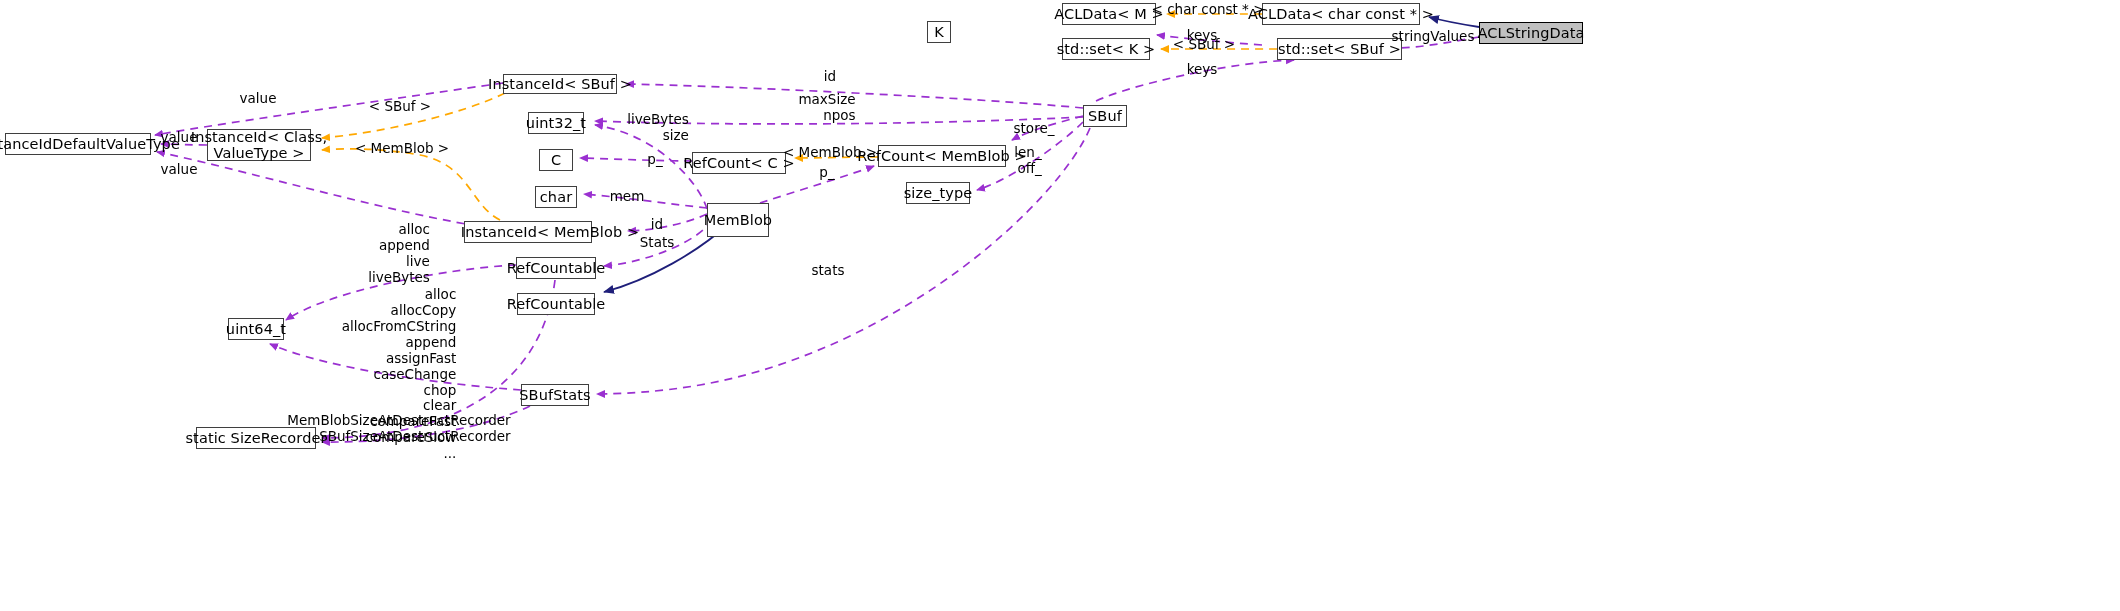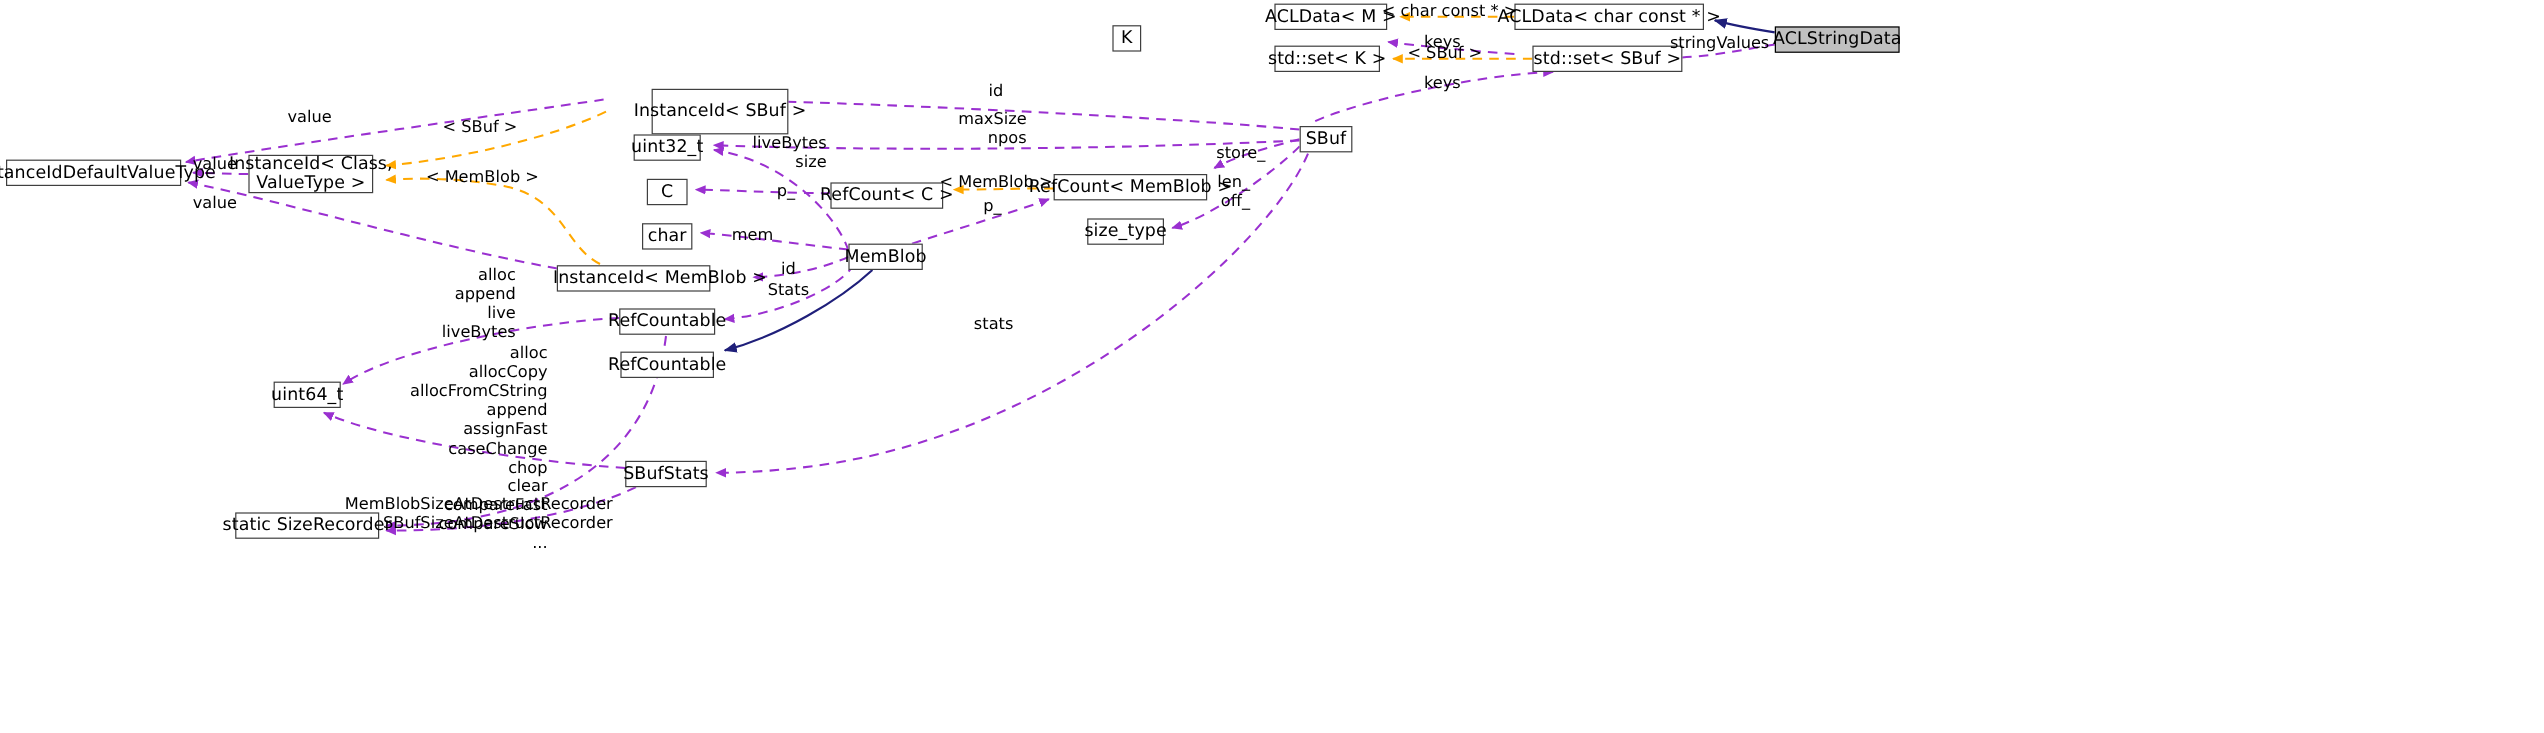--- a/index.html
+++ b/index.html
@@ -144,42 +144,42 @@
   <div class="node-box" style="left:1262px; top:3px; width:158px; height:22px;">ACLData&lt; char const * &gt;</div>
 
   <div class="node-box highlight" style="left:1479px; top:22px; width:104px; height:22px;">ACLStringData</div>
 
   <div class="node-box" style="left:927px; top:21px; width:24px; height:22px;">K</div>
 
   <div class="node-box" style="left:1062px; top:38px; width:88px; height:22px;">std::set&lt; K &gt;</div>
 
   <div class="node-box" style="left:1277px; top:38px; width:125px; height:22px;">std::set&lt; SBuf &gt;</div>
 
-  <div class="node-box" style="left:503px; top:74px; width:114px; height:38px;margin-left:40px;">InstanceId&lt; SBuf &gt;</div>
+  <div class="node-box" style="left:503px; top:74px; width:114px; height:20px;">InstanceId&lt; SBuf &gt;</div>
 
   <div class="node-box" style="left:1083px; top:105px; width:44px; height:22px;">SBuf</div>
 
   <div class="node-box" style="left:207px; top:129px; width:104px; height:32px;">InstanceId&lt; Class,
 ValueType &gt;</div>
 
   <div class="node-box" style="left:5px; top:133px; width:146px; height:22px;">InstanceIdDefaultValueType</div>
 
   <div class="node-box" style="left:528px; top:112px; width:56px; height:22px;">uint32_t</div>
 
   <div class="node-box" style="left:539px; top:149px; width:34px; height:22px;">C</div>
 
   <div class="node-box" style="left:692px; top:152px; width:94px; height:22px;">RefCount&lt; C &gt;</div>
 
   <div class="node-box" style="left:878px; top:145px; width:128px; height:22px;">RefCount&lt; MemBlob &gt;</div>
 
   <div class="node-box" style="left:906px; top:182px; width:64px; height:22px;">size_type</div>
 
   <div class="node-box" style="left:535px; top:186px; width:42px; height:22px;">char</div>
 
-  <div class="node-box" style="left:707px; top:203px; width:62px; height:22px;">MemBlob</div>
+  <div class="node-box" style="left:707px; top:203px; width:62px; height:34px;">MemBlob</div>
 
   <div class="node-box" style="left:464px; top:221px; width:128px; height:22px;padding-left:44px;">InstanceId&lt; MemBlob &gt;</div>
 
   <div class="node-box" style="left:516px; top:257px; width:80px; height:22px;">RefCountable</div>
 
   <div class="node-box" style="left:517px; top:293px; width:78px; height:22px;">RefCountable</div>
 
   <div class="node-box" style="left:228px; top:318px; width:56px; height:22px;">uint64_t</div>
 
   <div class="node-box" style="left:521px; top:384px; width:68px; height:22px;">SBufStats</div>

